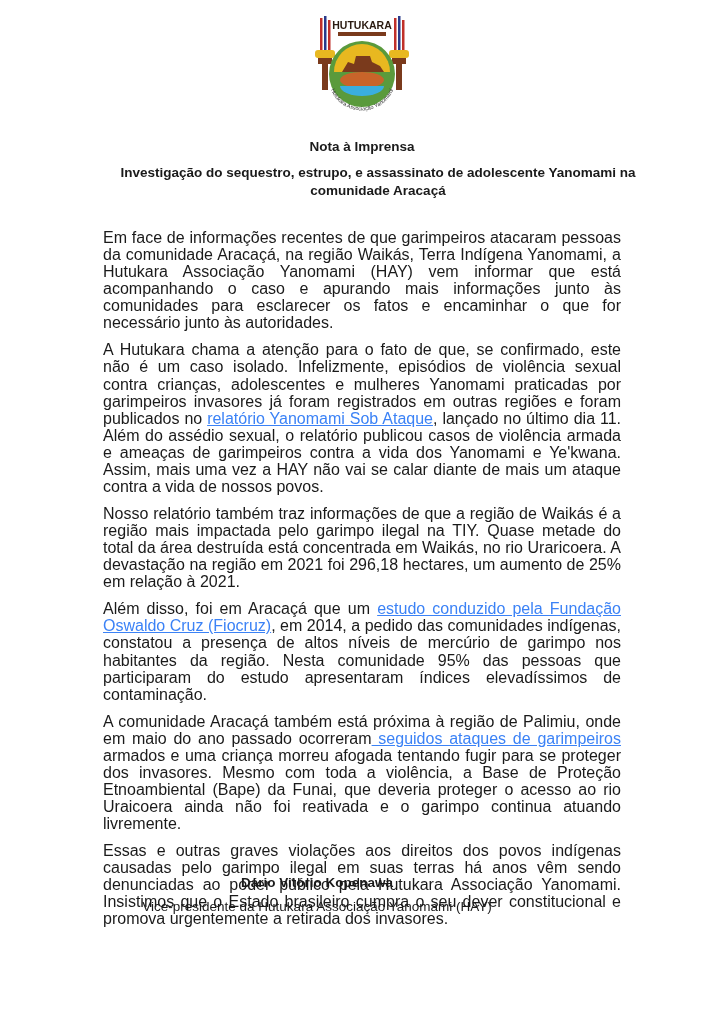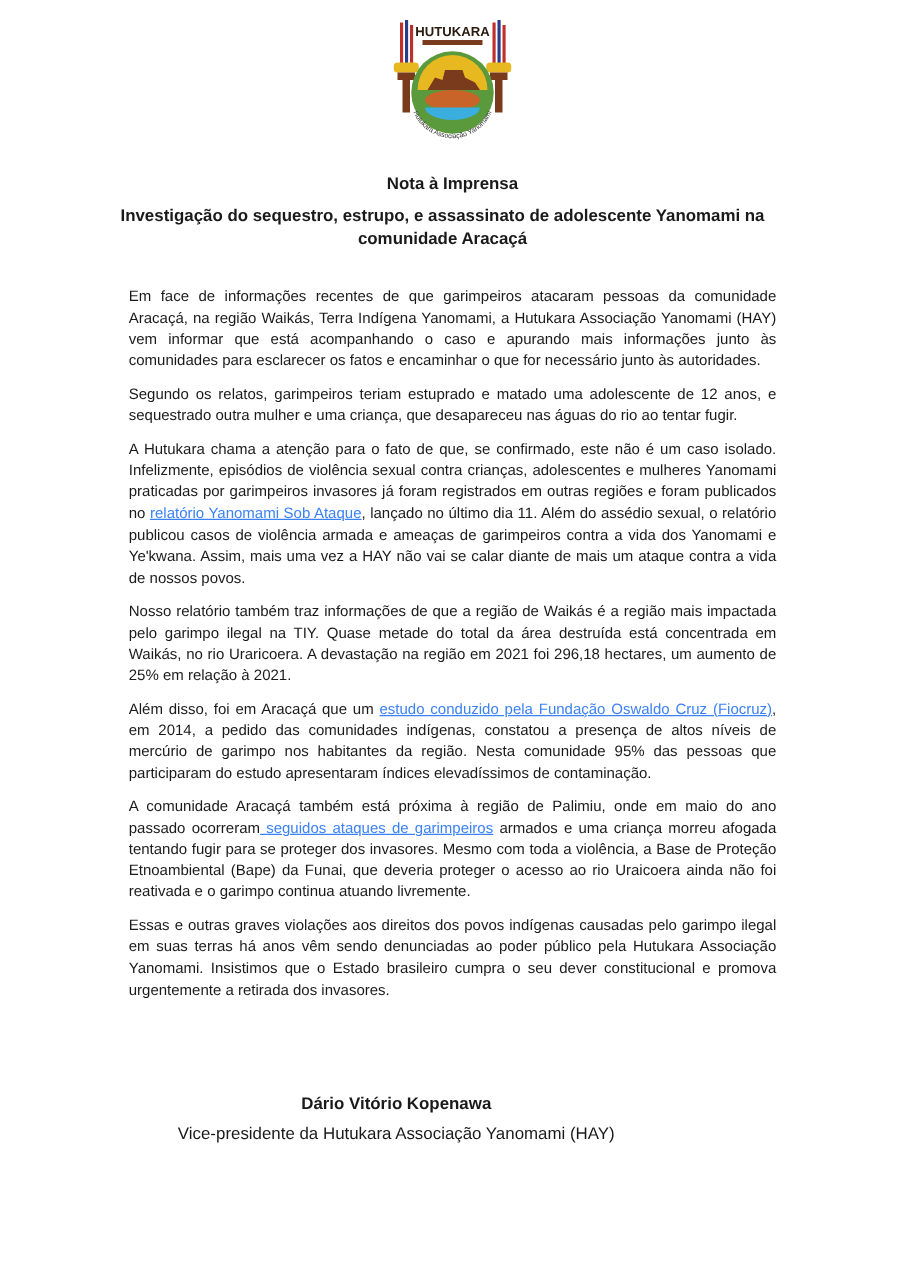--- a/index.html
+++ b/index.html
@@ -1,22 +1,22 @@
 <!DOCTYPE html>
 <html><head>
 <meta charset="utf-8">
 <style>
   html, body { margin: 0; padding: 0; background: #ffffff; }
   body { width: 724px; height: 1024px; position: relative; overflow: hidden;
          font-family: "Liberation Sans", sans-serif; color: #1a1a1a; }
   .logo { position: absolute; left: 312px; top: 14px; width: 100px; height: 104px; text-decoration: underline; }
   .heading { position: absolute; left: 0; width: 724px; text-align: center; font-weight: bold; font-size: 13.5px; }
   .h-nota { top: 139px; }
-  .h-title { top: 164px; left: 92px; width: 524px; line-height: 18px; }
-  .body { position: absolute; left: 103px; width: 518px; top: 229px; font-size: 12px; line-height: 17.1px; text-align: justify; }
+  .h-title { top: 164px; left: 116px; width: 524px; line-height: 18px; }
+  .body { position: absolute; left: 103px; width: 518px; top: 229px; font-size: 16px; line-height: 17.1px; text-align: justify; }
   .body p { margin: 0 0 9.8px 0; }
   a.link { color: #3b82f6; text-decoration: underline; }
   .sig { position: absolute; left: 0; width: 634px; text-align: center; font-size: 13.5px; }
   .sig-name { top: 875px; font-weight: bold; }
   .sig-role { top: 899px; }
 </style>
 </head>
 <body>
 
 <div class="logo">
@@ -53,21 +53,20 @@
       <textPath href="#ringpath" startOffset="50%" text-anchor="middle">Hutukara Associação Yanomami</textPath>
     </text>
   </svg>
 </div>
 
 <div class="heading h-nota">Nota à Imprensa</div>
 <div class="heading h-title">Investigação do sequestro, estrupo, e assassinato de adolescente Yanomami na comunidade Aracaçá</div>
 
 <div class="body">
   <p>Em face de informações recentes de que garimpeiros atacaram pessoas da comunidade Aracaçá, na região Waikás, Terra Indígena Yanomami, a Hutukara Associação Yanomami (HAY) vem informar que está acompanhando o caso e apurando mais informações junto às comunidades para esclarecer os fatos e encaminhar o que for necessário junto às autoridades.</p>
-  <p>Segundo os relatos, garimpeiros teriam estuprado e matado uma adolescente de 12 anos, e sequestrado outra mulher e uma criança, que desapareceu nas águas do rio ao tentar fugir.</p>
   <p><span>A Hutukara chama a atenção para o fato de que, se confirmado, este não é um caso isolado. Infelizmente, episódios de violência sexual contra crianças, adolescentes e mulheres Yanomami praticadas por garimpeiros invasores já foram registrados em outras regiões e foram publicados no </span><a class="link" href="#">relatório Yanomami Sob Ataque</a><span>, lançado no último dia 11. Além do assédio sexual, o relatório publicou casos de violência armada e ameaças de garimpeiros contra a vida dos Yanomami e Ye'kwana. Assim, mais uma vez a HAY não vai se calar diante de mais um ataque contra a vida de nossos povos.</span></p>
   <p>Nosso relatório também traz informações de que a região de Waikás é a região mais impactada pelo garimpo ilegal na TIY. Quase metade do total da área destruída está concentrada em Waikás, no rio Uraricoera. A devastação na região em 2021 foi 296,18 hectares, um aumento de 25% em relação à 2021.</p>
   <p><span>Além disso, foi em Aracaçá que um </span><a class="link" href="#">estudo conduzido pela Fundação Oswaldo Cruz (Fiocruz)</a><span>, em 2014, a pedido das comunidades indígenas, constatou a presença de altos níveis de mercúrio de garimpo nos habitantes da região. Nesta comunidade 95% das pessoas que participaram do estudo apresentaram índices elevadíssimos de contaminação.</span></p>
   <p><span>A comunidade Aracaçá também está próxima à região de Palimiu, onde em maio do ano passado ocorreram</span><a class="link" href="#"> seguidos ataques de garimpeiros</a><span> armados e uma criança morreu afogada tentando fugir para se proteger dos invasores. Mesmo com toda a violência, a Base de Proteção Etnoambiental (Bape) da Funai, que deveria proteger o acesso ao rio Uraicoera ainda não foi reativada e o garimpo continua atuando livremente.</span></p>
   <p>Essas e outras graves violações aos direitos dos povos indígenas causadas pelo garimpo ilegal em suas terras há anos vêm sendo denunciadas ao poder público pela Hutukara Associação Yanomami. Insistimos que o Estado brasileiro cumpra o seu dever constitucional e promova urgentemente a retirada dos invasores.</p>
 </div>
 
 <div class="sig sig-name">Dário Vitório Kopenawa</div>
 <div class="sig sig-role">Vice-presidente da Hutukara Associação Yanomami (HAY)</div>
 

